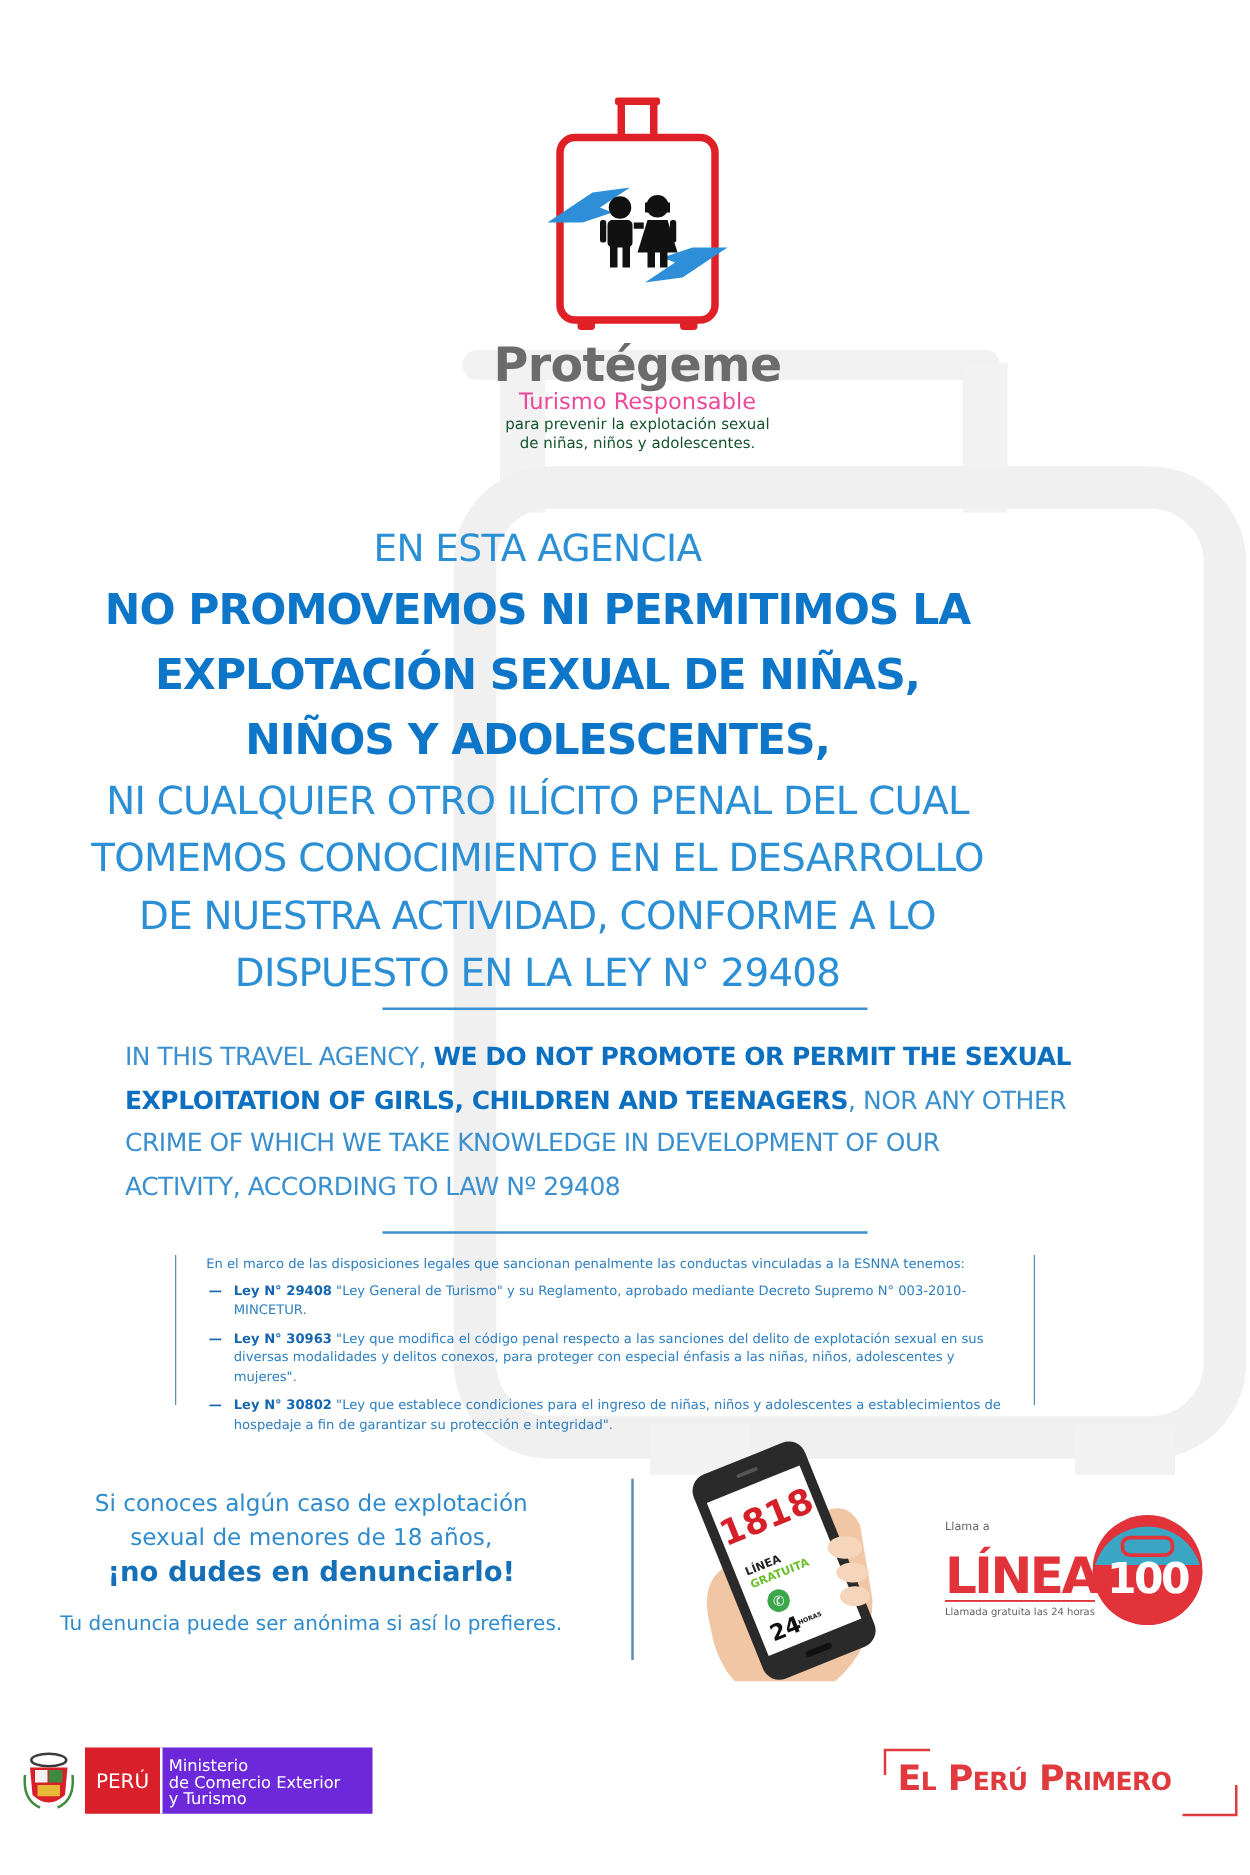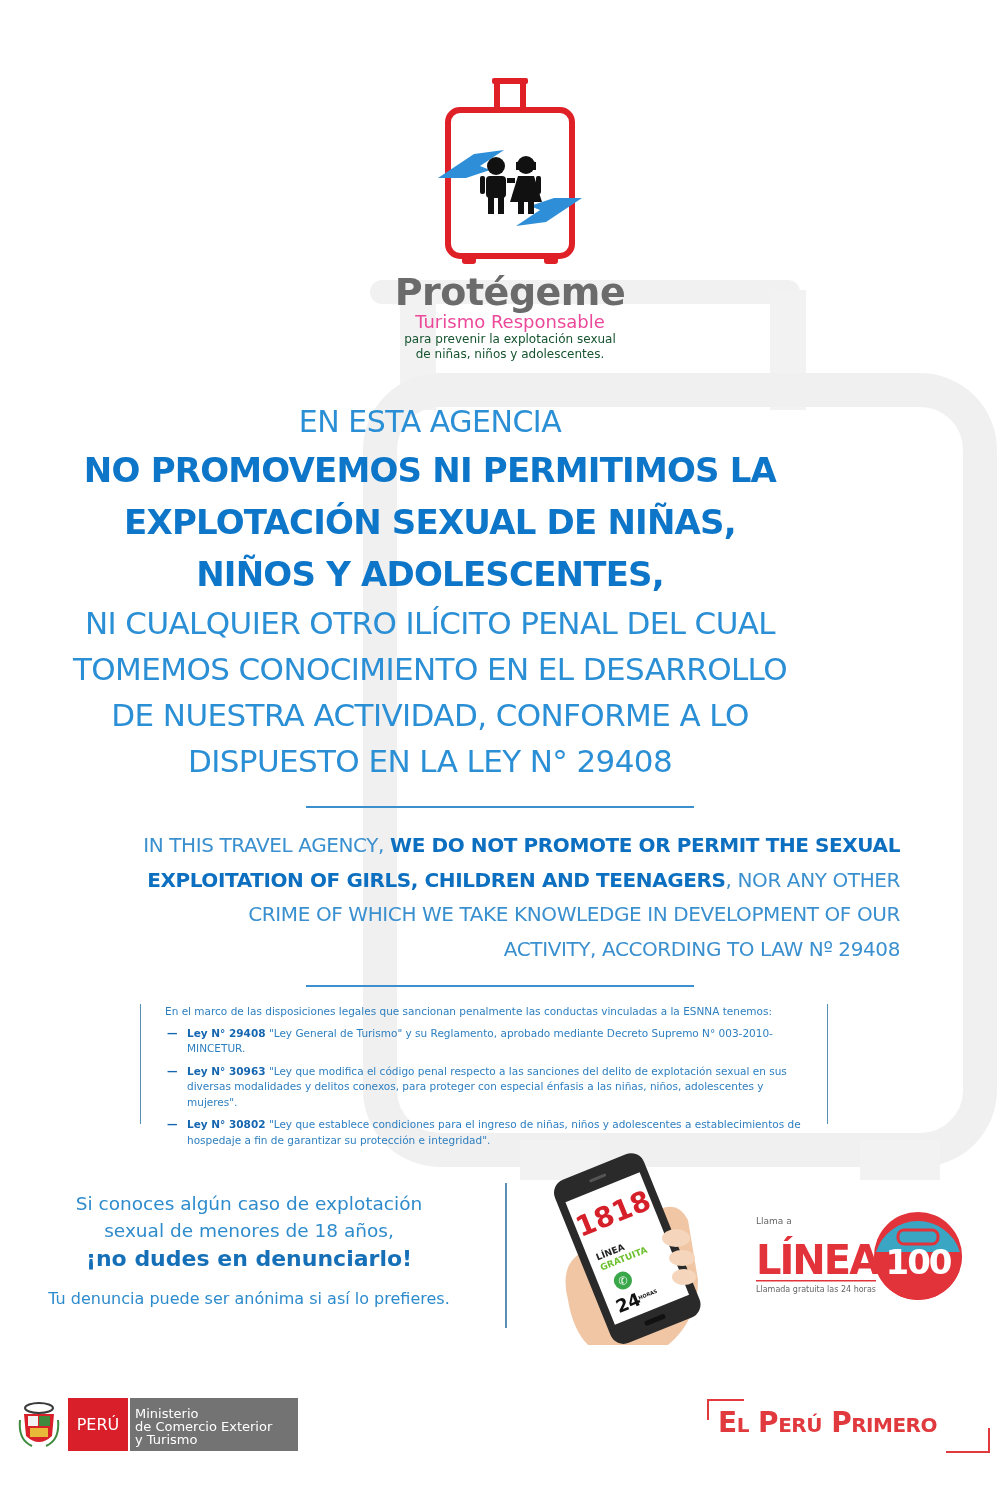--- a/index.html
+++ b/index.html
@@ -7,49 +7,49 @@
   body { position: relative; font-family: "Liberation Sans", "DejaVu Sans", sans-serif; }
 
   .watermark { position: absolute; left: 0; top: 0; width: 1000px; height: 1500px; pointer-events: none; }
 
   .logo-block { position: absolute; left: 380px; top: 70px; width: 260px; text-align: center; }
   .logo-svg { display: block; margin: 0 auto; }
   .brand-name { font-family: "DejaVu Sans", sans-serif; font-size: 38px; font-weight: bold; color: #6b6b6b; letter-spacing: -0.5px; margin-top: 2px; line-height: 40px; }
   .brand-sub { font-family: "DejaVu Sans", sans-serif; font-size: 18px; color: #ec4899; line-height: 20px; }
   .brand-tag { font-family: "DejaVu Sans", sans-serif; font-size: 12px; color: #14532d; line-height: 15px; }
 
-  .headline { position: absolute; left: 0; top: 400px; width: 860px; text-align: center; color: #2b8fd6; }
+  .headline { position: absolute; left: 0; top: 418px; width: 860px; text-align: center; color: #2b8fd6; }
   .hl-intro { font-family: "DejaVu Sans", sans-serif; font-size: 30px; line-height: 44px; color: #2b8fd6; letter-spacing: -0.5px; }
   .hl-bold { font-family: "DejaVu Sans", sans-serif; font-size: 34px; font-weight: bold; line-height: 52px; color: #0d76c8; letter-spacing: -0.8px; }
   .hl-rest { font-family: "DejaVu Sans", sans-serif; font-size: 31px; line-height: 46px; color: #2b8fd6; letter-spacing: -0.6px; }
 
   .divider { position: absolute; height: 2px; background: #3d8fce; }
 
-  .english { position: absolute; left: 100px; top: 828px; width: 800px; text-align: right; font-family: "DejaVu Sans", sans-serif; font-size: 20px; line-height: 34.5px; color: #3a90cf; letter-spacing: -0.4px; }
+  .english { position: absolute; left: 100px; top: 828px; width: 800px; text-align: left; font-family: "DejaVu Sans", sans-serif; font-size: 20px; line-height: 34.5px; color: #3a90cf; letter-spacing: -0.4px; }
   .english b { color: #0d6fc0; }
 
   .legal { position: absolute; left: 140px; top: 1004px; width: 688px; height: 120px; border-left: 1.5px solid #5a8fb5; border-right: 1.5px solid #5a8fb5; padding: 0 20px 0 26px; font-family: "DejaVu Sans", sans-serif; font-size: 10.5px; color: #2e7fc0; line-height: 15.5px; }
   .legal-intro { margin-left: -2px; margin-bottom: 6px; }
   .legal-item { display: flex; margin-bottom: 7px; }
   .legal-dash { width: 20px; flex: none; color: #1566b0; font-weight: bold; }
   .legal-item b { color: #1566b0; }
 
   .report { position: absolute; left: 34px; top: 1190px; width: 430px; text-align: center; color: #2e8bcc; font-family: "DejaVu Sans", sans-serif; }
   .rp-line { font-size: 18.5px; line-height: 27px; }
   .rp-bold { font-size: 22px; line-height: 30px; font-weight: bold; color: #1670b8; }
   .rp-anon { font-size: 16px; line-height: 22px; margin-top: 14px; }
 
   .vline { position: absolute; left: 505px; top: 1183px; width: 1.5px; height: 145px; background: #5a8fb5; }
 
   .phone { position: absolute; left: 548px; top: 1150px; }
   .linea { position: absolute; left: 752px; top: 1208px; }
 
   .footer-left { position: absolute; left: 18px; top: 1398px; display: flex; align-items: center; justify-content: center; }
   .peru-red { width: 60px; height: 53px; background: #d9202a; color: #fff; font-size: 16px; display: flex; align-items: center; justify-content: center; margin-left: 8px; font-family: "DejaVu Sans", sans-serif; }
-  .mincetur { width: 170px; height: 53px; background: #737373; color: #fff; font-size: 13px; line-height: 13px; padding: 9px 0 0 5px; border-left: 2px solid #fff; font-family: "DejaVu Sans", sans-serif; }
+  .mincetur { width: 170px; height: 53px; background: #6d28d9; color: #fff; font-size: 13px; line-height: 13px; padding: 9px 0 0 5px; border-left: 2px solid #fff; font-family: "DejaVu Sans", sans-serif; }
 
   .footer-right { position: absolute; left: 706px; top: 1398px; width: 285px; height: 56px; }
   .epp-text { position: absolute; left: 12px; top: 8px; font-family: "DejaVu Sans", sans-serif; font-weight: bold; color: #e13a3e; font-size: 28px; letter-spacing: -0.5px; font-variant: small-caps; }
 </style>
 </head>
 <body>
 
 <svg class="watermark" viewBox="0 0 1000 1500">
   <rect x="370" y="280" width="430" height="24" rx="12" fill="#f1f1f1"></rect>
   <rect x="400" y="290" width="36" height="120" fill="#f2f2f2"></rect>

